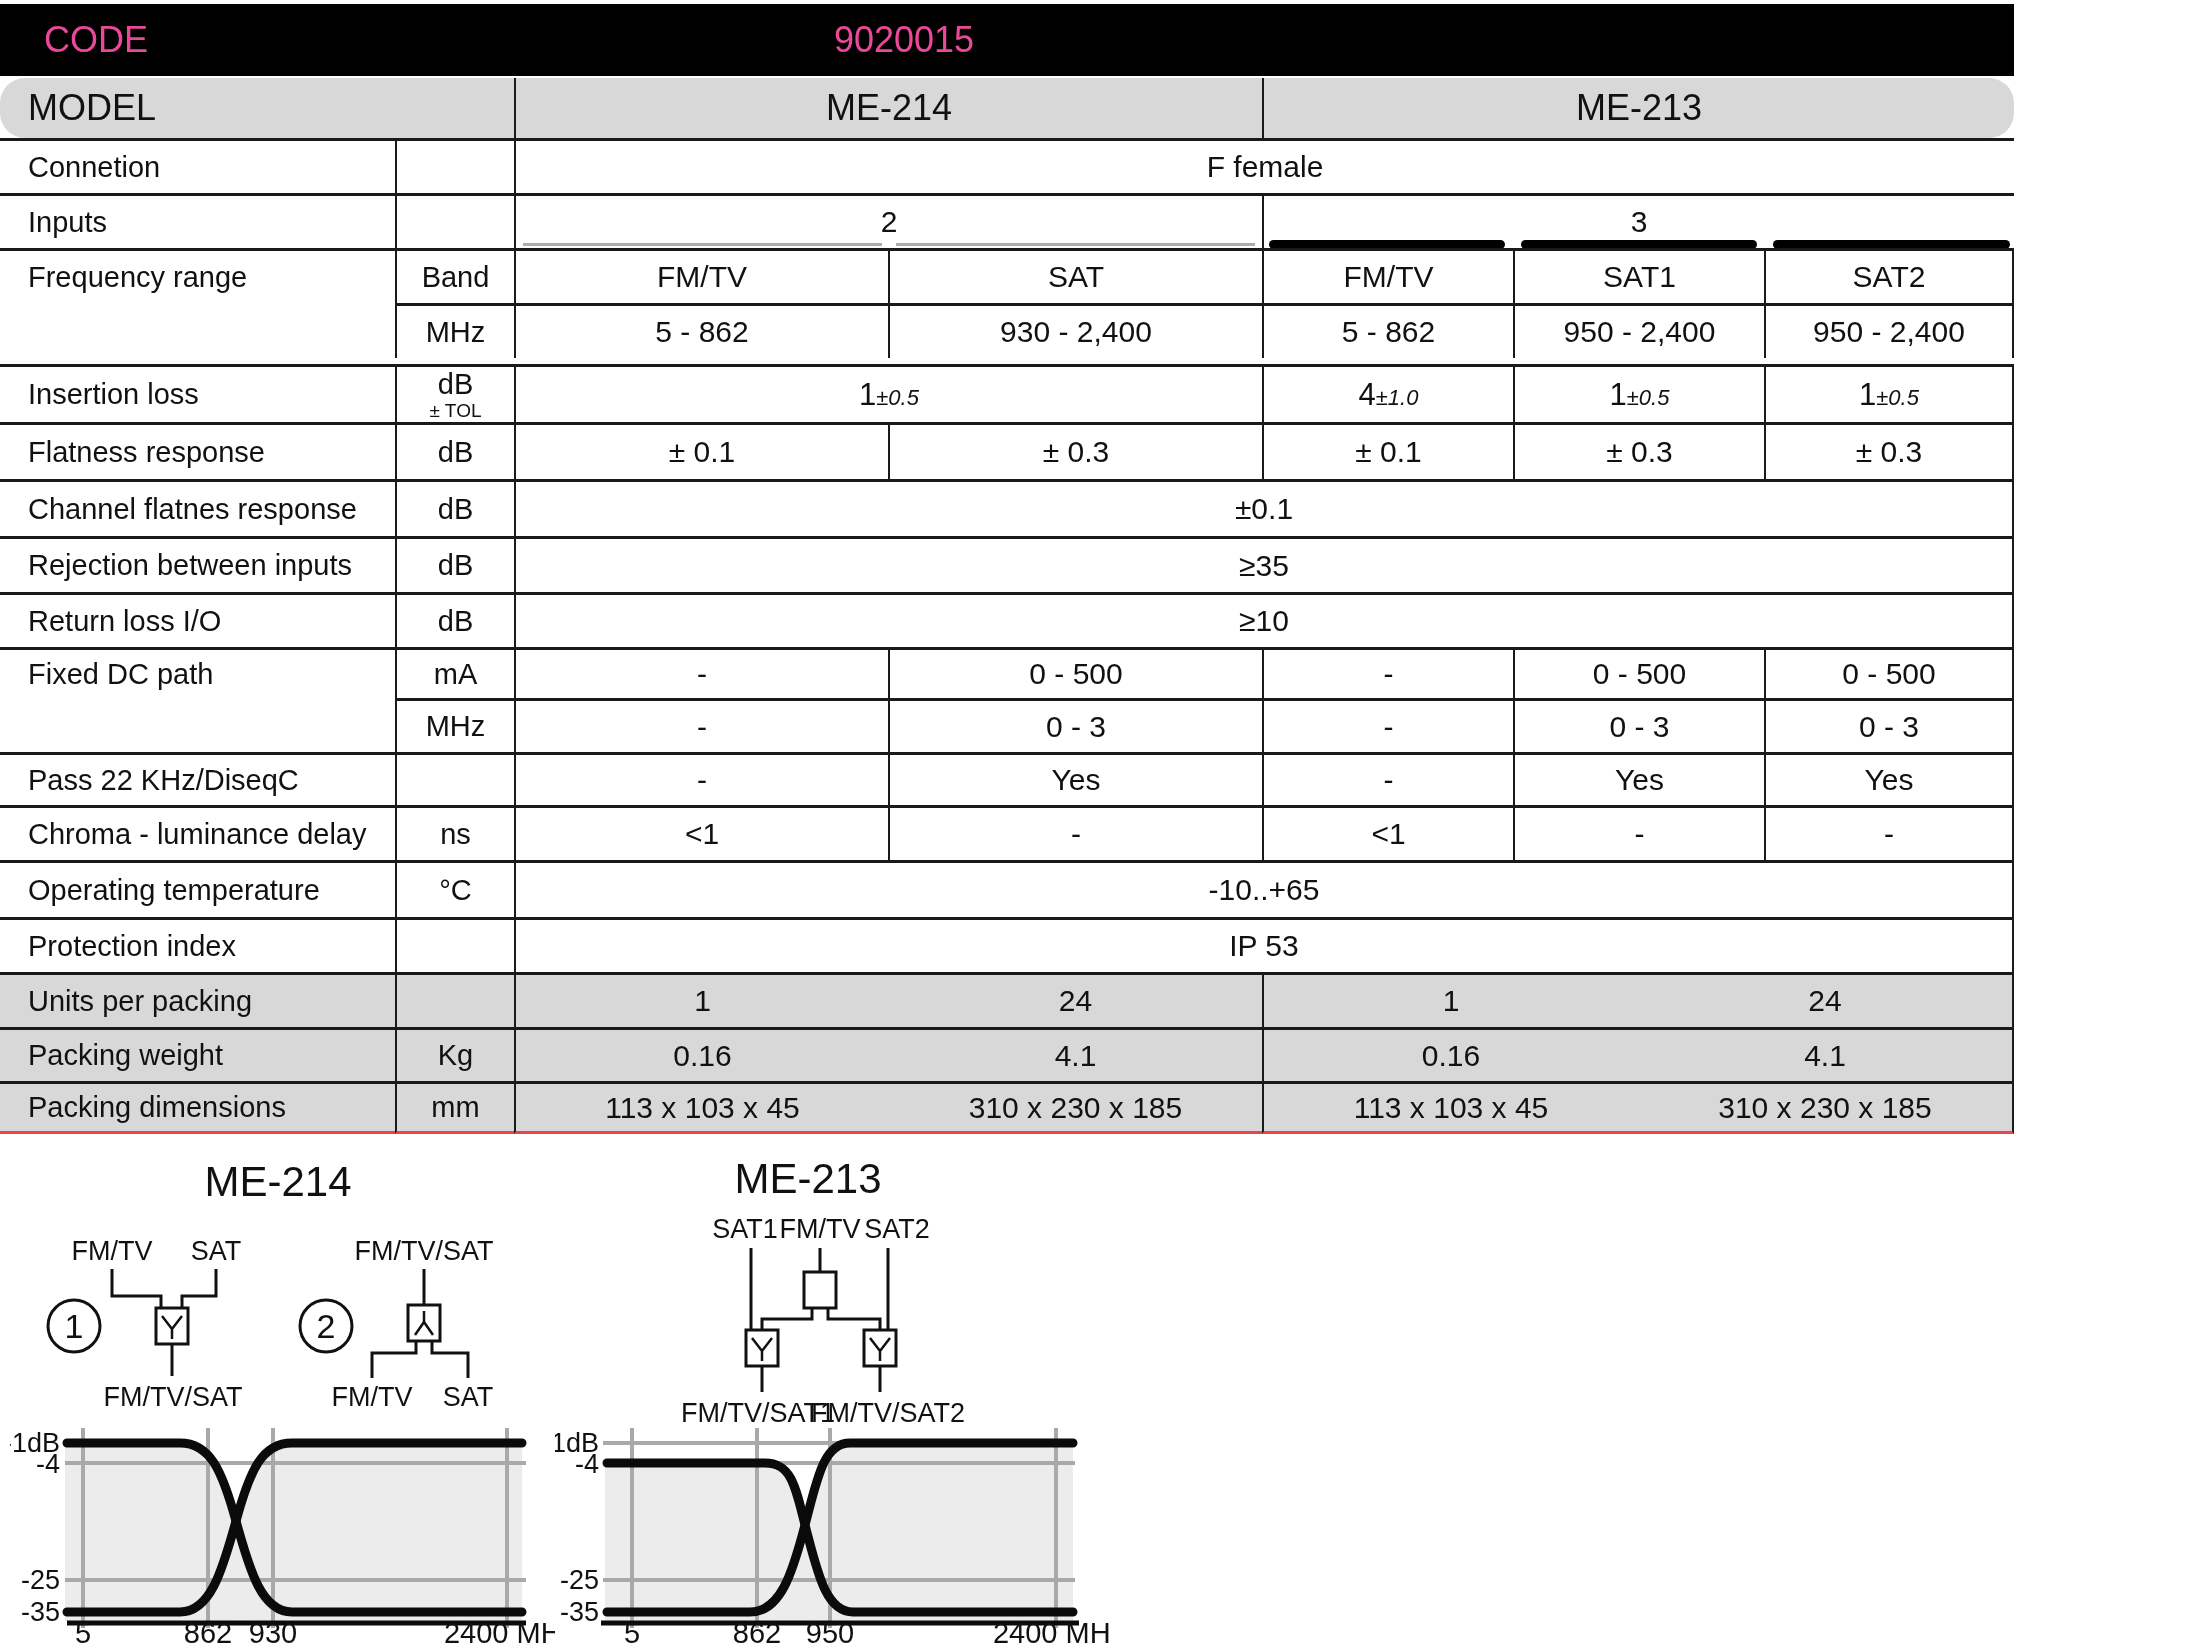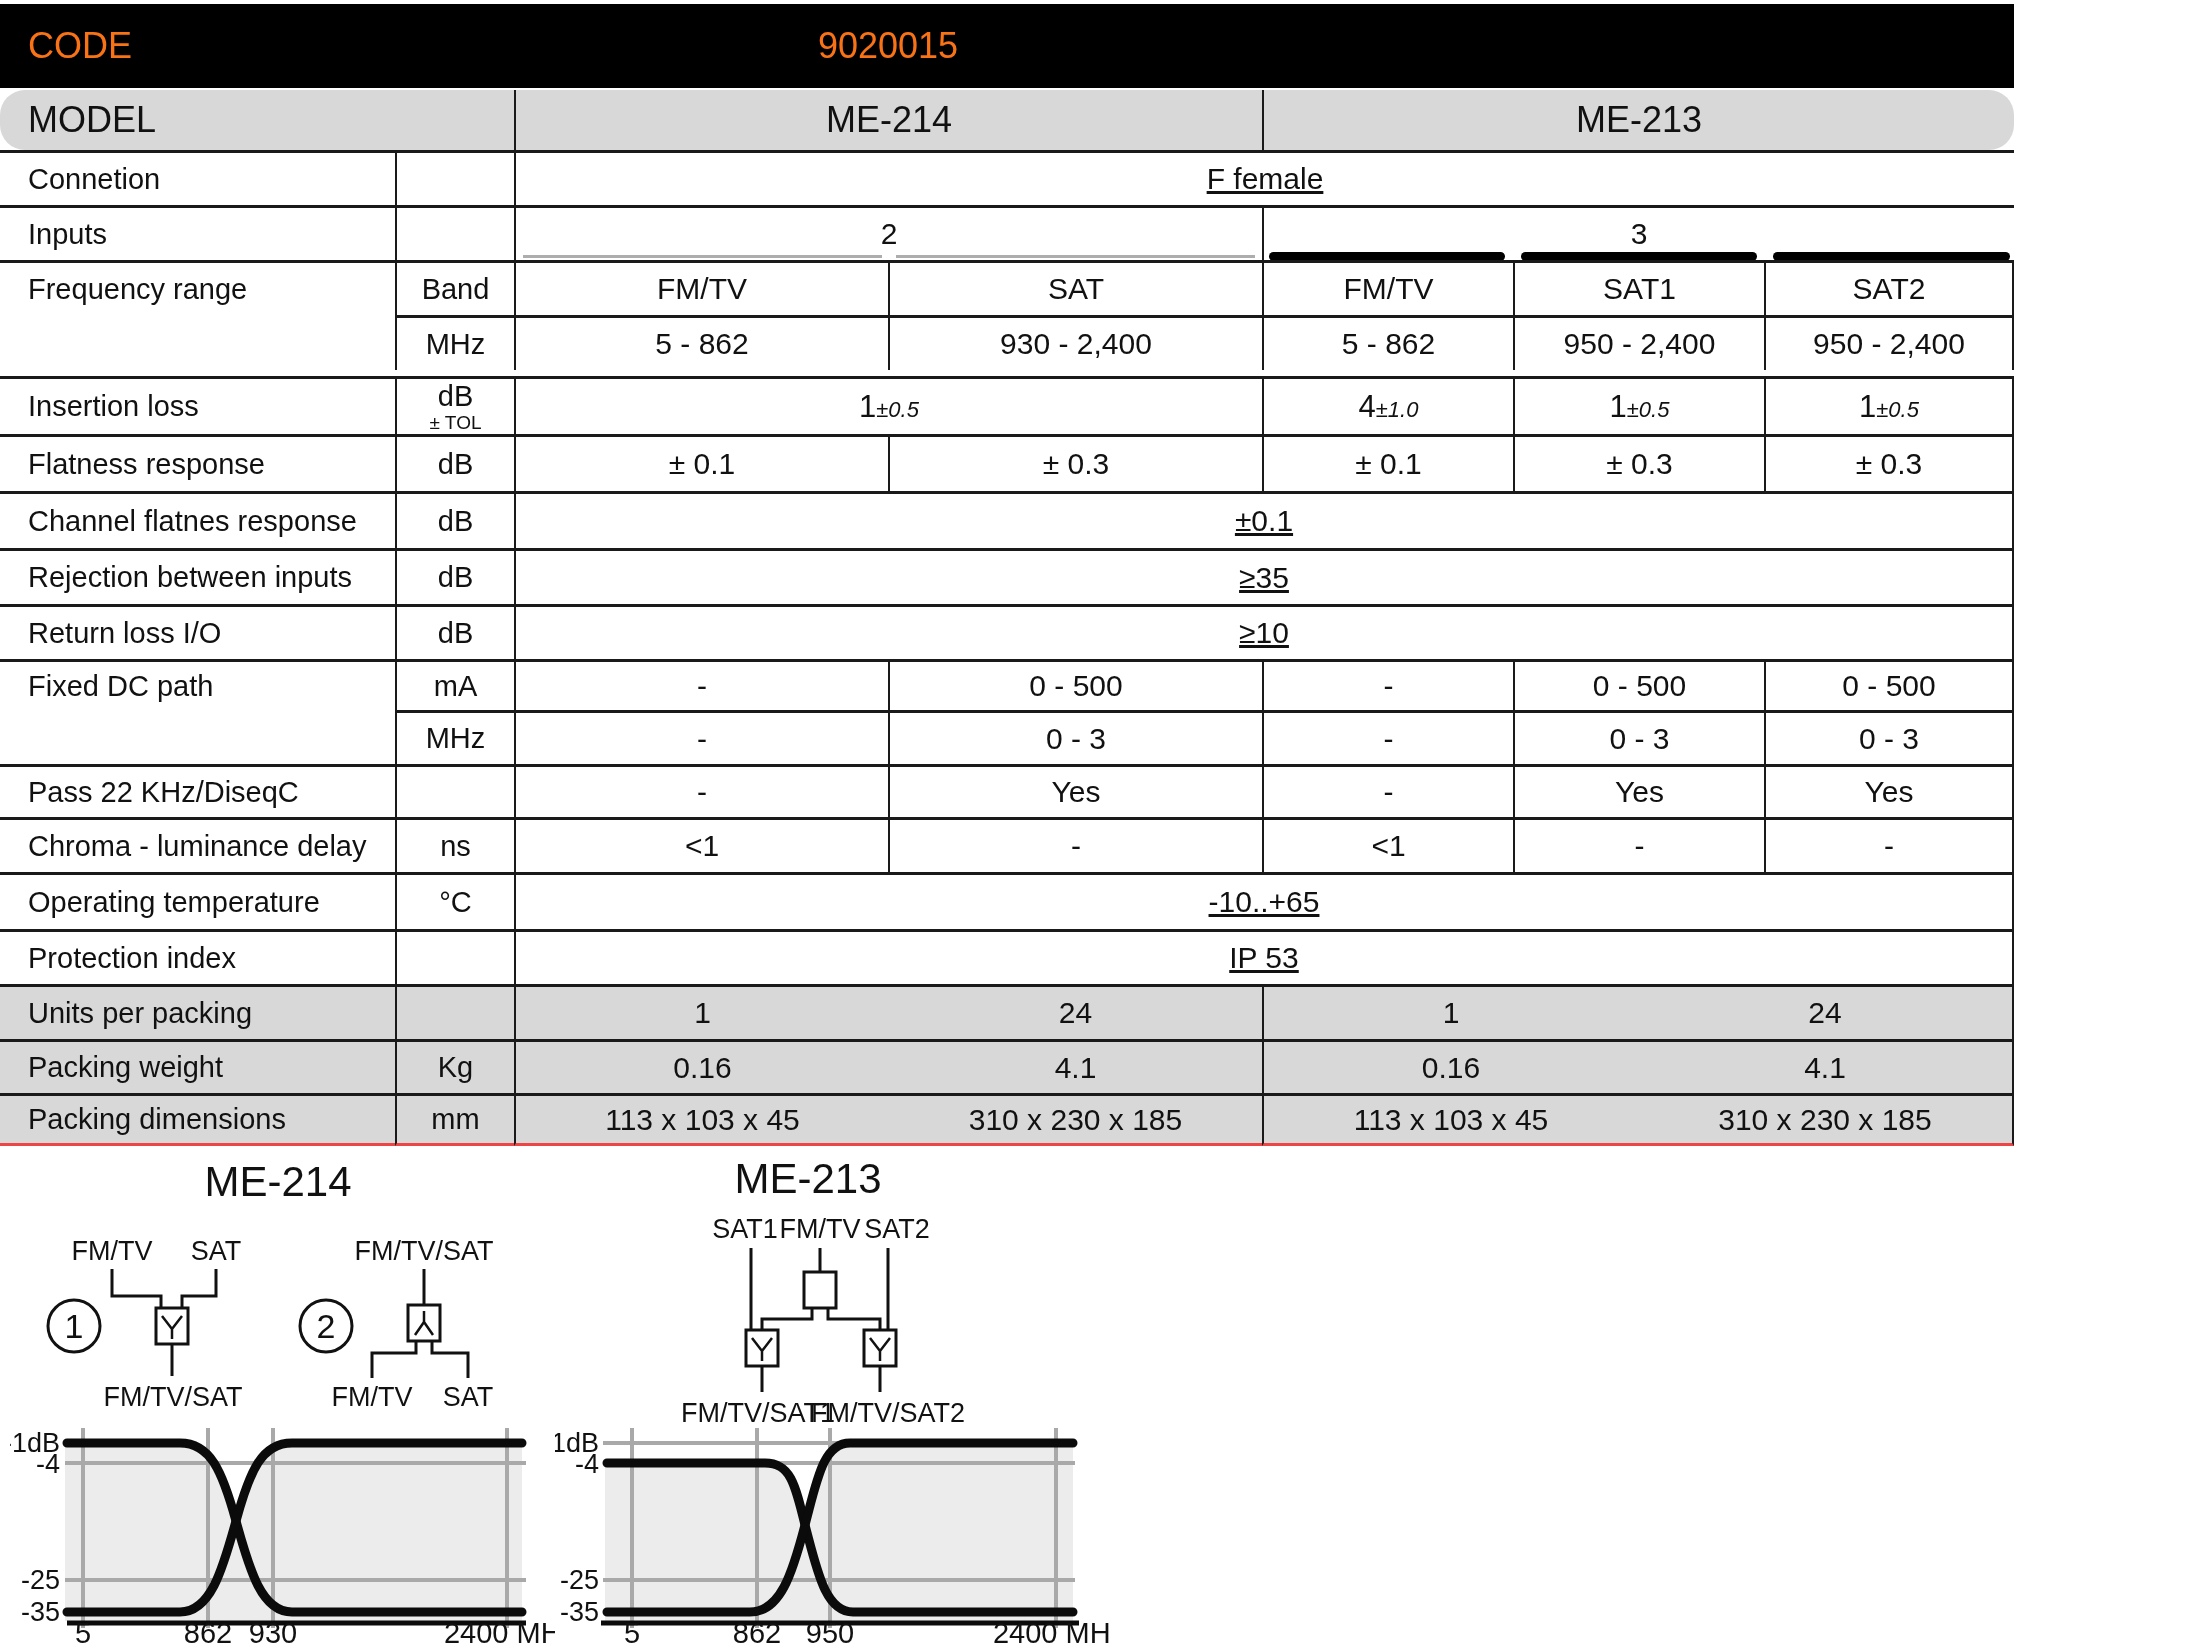--- a/index.html
+++ b/index.html
@@ -6,26 +6,26 @@
   body{
     width:2212px;height:1645px;background:#fff;overflow:hidden;position:relative;
     font-family:"Liberation Sans", sans-serif;color:#111;
   }
   
   .spec-table{position:absolute;left:0;top:4px;width:2014px;}
   .trow{display:grid;grid-template-columns:395px 119px 374px 374px 251px 251px 250px;box-sizing:border-box;}
   .cell{box-sizing:border-box;display:flex;align-items:center;justify-content:center;
         font-size:30px;position:relative;min-width:0;}
   .lab{justify-content:flex-start;padding-left:28px;font-size:29px;}
-  .s2{grid-column:span 2;} .s3{grid-column:span 3;} .s5{grid-column:span 5;text-decoration:underline;}
+  .s2{grid-column:span 2;} .s3{grid-column:span 3;} .s5{grid-column:span 5;}
   .bt{border-top:3px solid #1a1a1a;}
   .bl{border-left:2px solid #1a1a1a;}
   .br{border-right:2px solid #1a1a1a;}
   .bb{border-bottom:3px solid #ef4444;}
-  .row-code{height:86px;background:#000;color:#f97316;}
+  .row-code{height:74px;background:#000;color:#ec4899;padding-left:16px;}
   .row-code .cell{font-size:36px;}
   .row-model{height:60px;background:#d8d8d8;border-radius:25px;}
   .row-model .cell{font-size:36px;}
   .gray{background:#d8d8d8;}
   .unitcell{font-size:29px;flex-direction:column;line-height:1.0;}
   .unit-sub{font-size:19px;margin-top:2px;}
   .tolwrap{display:flex;align-items:baseline;}
   .tol-main{font-size:31px;}
   .tol-sub{font-size:22px;font-style:italic;}
   .half{width:50%;display:flex;justify-content:center;align-items:center;}

